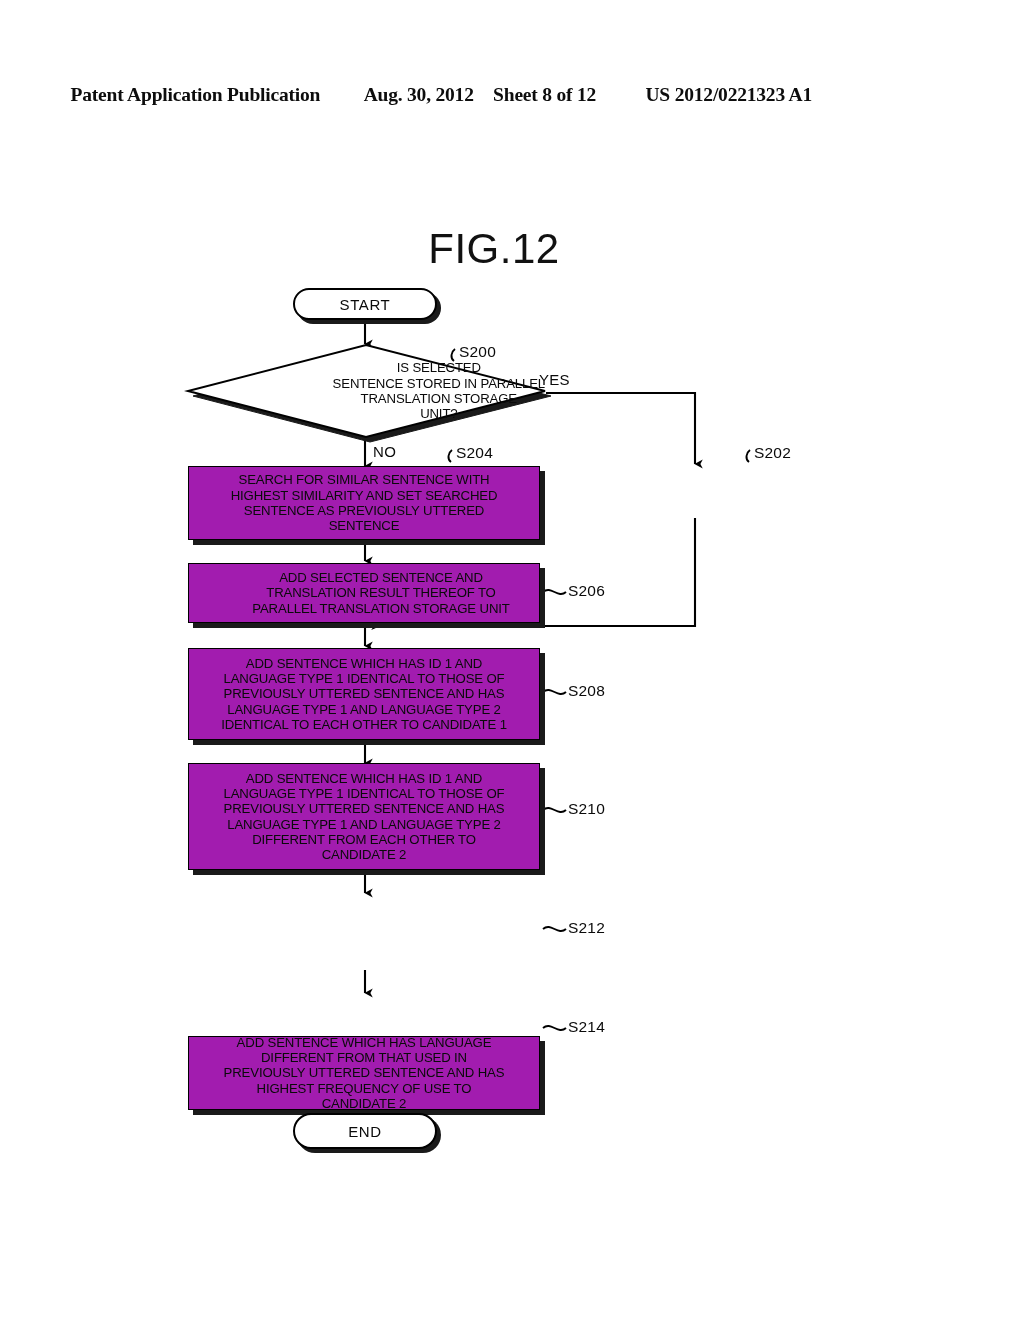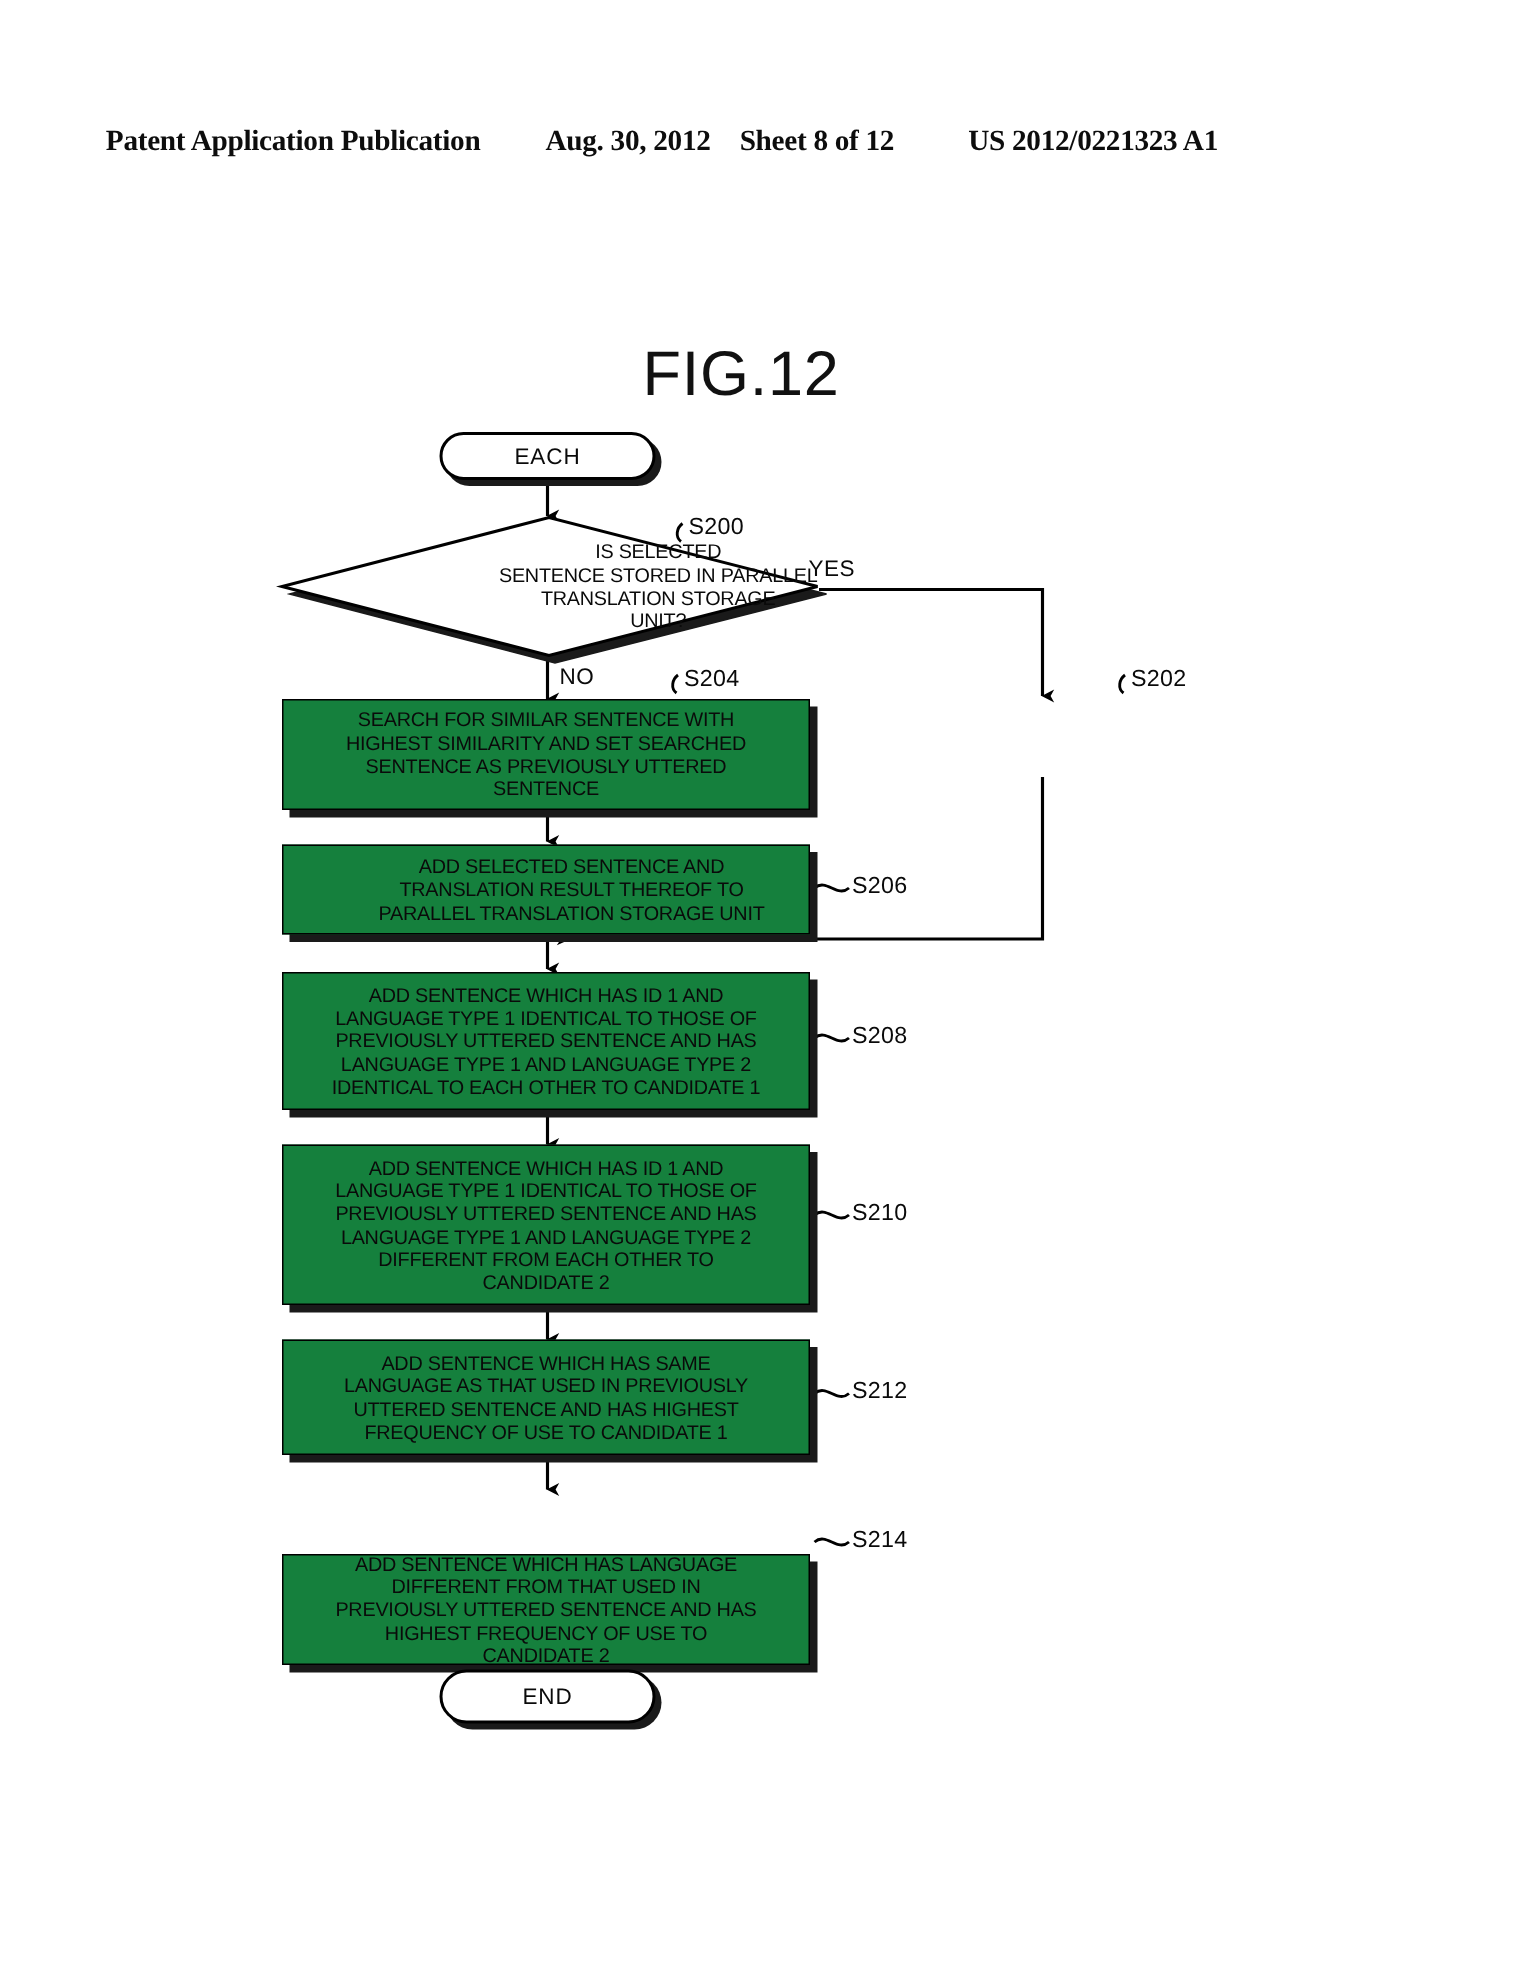--- a/index.html
+++ b/index.html
@@ -60,21 +60,21 @@
     position: absolute;
     left: 0; top: 0;
     width: 1024px;
     height: 1320px;
   }
 
   
   .node {
     position: absolute;
     box-sizing: border-box;
-    background: #15803d;
+    background: #a21caf;
     border: 1.6px solid #000;
     display: flex;
     align-items: center;
     justify-content: center;
     text-align: center;
     z-index: 3;
   }
   .node .node-text {
     display: block;
     font-size: 13.2px;
@@ -222,21 +222,21 @@
 
       <path d="M543,810 C551,803 558,817 566,810"></path>
 
       <path d="M543,929 C551,922 558,936 566,929"></path>
 
       <path d="M543,1028 C551,1021 558,1035 566,1028"></path>
     </g>
   </svg>
 
   <div class="terminator" id="node-start" style="left:293px; top:288px; width:144px; height:32px;">
-    <span class="node-text">EACH</span>
+    <span class="node-text">START</span>
   </div>
 
   <div id="decision-s200" style="left:188px; top:345px; width:357px; height:92px;">
     <div class="diamond-label">
       <span class="node-text">IS SELECTED
 SENTENCE STORED IN PARALLEL
 TRANSLATION STORAGE
 UNIT?</span>
     </div>
   </div>
@@ -275,26 +275,20 @@
   <div class="node shadow-box" id="node-s210" style="left:188px; top:763px; width:352px; height:107px;">
     <span class="node-text">ADD SENTENCE WHICH HAS ID 1 AND
 LANGUAGE TYPE 1 IDENTICAL TO THOSE OF
 PREVIOUSLY UTTERED SENTENCE AND HAS
 LANGUAGE TYPE 1 AND LANGUAGE TYPE 2
 DIFFERENT FROM EACH OTHER TO
 CANDIDATE 2</span>
   </div>
   <div class="step-label" style="left:568px; top:800px;">S210</div>
 
-  <div class="node shadow-box" id="node-s212" style="left:188px; top:893px; width:352px; height:77px;">
-    <span class="node-text">ADD SENTENCE WHICH HAS SAME
-LANGUAGE AS THAT USED IN PREVIOUSLY
-UTTERED SENTENCE AND HAS HIGHEST
-FREQUENCY OF USE TO CANDIDATE 1</span>
-  </div>
   <div class="step-label" style="left:568px; top:919px;">S212</div>
 
   <div class="node shadow-box" id="node-s214" style="left:188px; top:1036px; width:352px; height:74px;">
     <span class="node-text">ADD SENTENCE WHICH HAS LANGUAGE
 DIFFERENT FROM THAT USED IN
 PREVIOUSLY UTTERED SENTENCE AND HAS
 HIGHEST FREQUENCY OF USE TO
 CANDIDATE 2</span>
   </div>
   <div class="step-label" style="left:568px; top:1018px;">S214</div>

